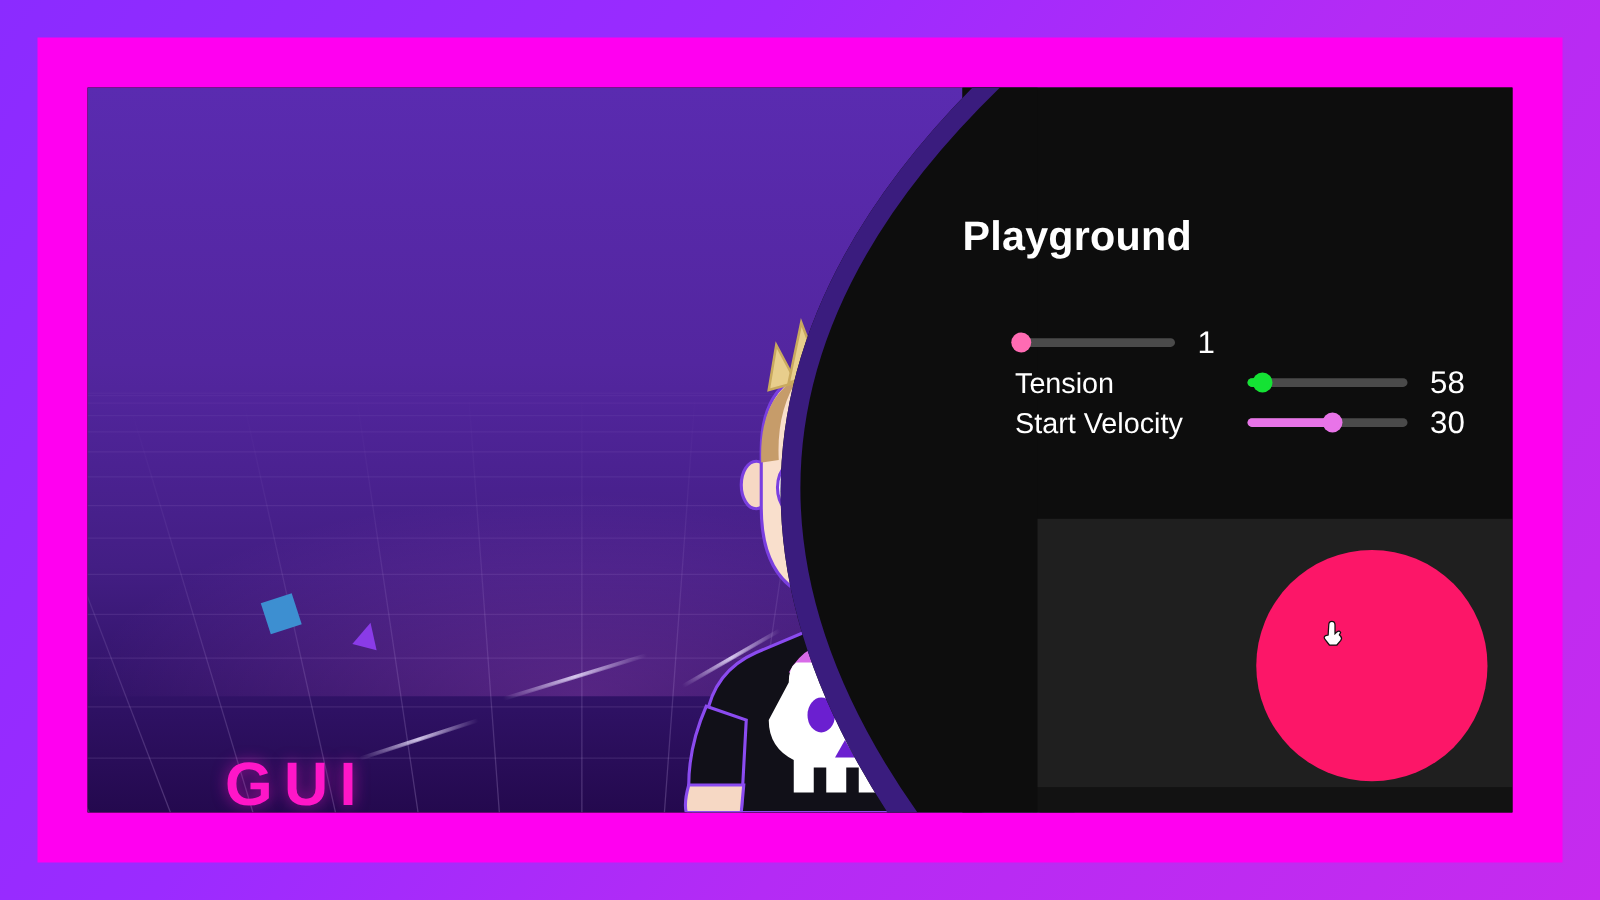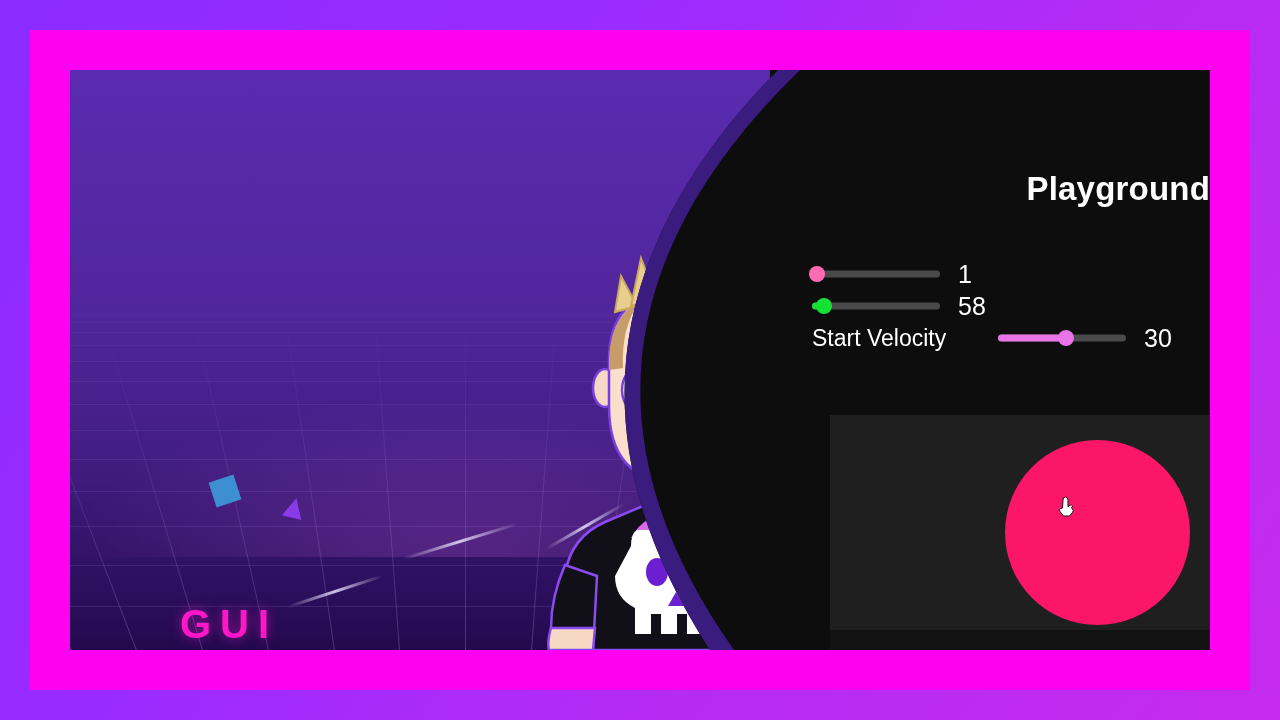--- a/index.html
+++ b/index.html
@@ -57,21 +57,21 @@
   
   #title{
     position:absolute; left:58px; top:38px;
     font-size:123px; font-weight:bold; color:#FFFFFF;
     letter-spacing:1px; line-height:1; white-space:nowrap;
   }
 
   
   #logo{ position:absolute; left:110px; top:535px; }
   #logo-gui{
-    font-size:40px; font-weight:bold; color:#FF16C8;
+    font-size:49px; font-weight:bold; color:#FF16C8;
     letter-spacing:9px; line-height:.95;
     text-shadow:0 0 12px rgba(255,22,200,.55);
   }
 
   
   #avatar{ position:absolute; left:465px; bottom:0; width:310px; height:430px; }
 
   
   #app-panel{
     position:absolute; right:0; top:0; width:440px; height:100%;
@@ -87,21 +87,21 @@
   }
   #panel-footer{
     position:absolute; left:0; top:560px; width:100%; bottom:0;
     background:#121212;
   }
 
   #curve{ position:absolute; left:-250px; top:0; width:310px; height:100%; overflow:visible; }
 
   #panel-title{
     position:absolute; left:0; top:100px; width:100%;
-    text-align:right; color:#FFFFFF;
+    text-align:left; color:#FFFFFF;
     font-size:33px; font-weight:bold; letter-spacing:.2px;
   }
 
   
   #controls{ position:absolute; left:42px; top:188px; width:378px; }
   .ctl-row{
     display:flex; align-items:center; height:32px;
   }
   .ctl-label{
     width:200px; color:#FFFFFF; font-size:23px; white-space:nowrap;
@@ -259,20 +259,21 @@
         <div id="controls">
             <div class="ctl-row">
               <div class="ctl-slider">
                 <div class="track"></div>
                 <div class="fill" style="width: 4%; background: rgb(255, 107, 179);"></div>
                 <div class="thumb" style="left: 4%; background: rgb(255, 107, 179);"></div>
               </div>
               <div class="ctl-value">1</div>
             </div>
             <div class="ctl-row">
+              <div class="ctl-label">Tension</div>
               <div class="ctl-slider">
                 <div class="track"></div>
                 <div class="fill" style="width: 9%; background: rgb(20, 226, 52);"></div>
                 <div class="thumb" style="left: 9%; background: rgb(20, 226, 52);"></div>
               </div>
               <div class="ctl-value">58</div>
             </div>
             <div class="ctl-row">
               <div class="ctl-label">Start Velocity</div>
               <div class="ctl-slider">

